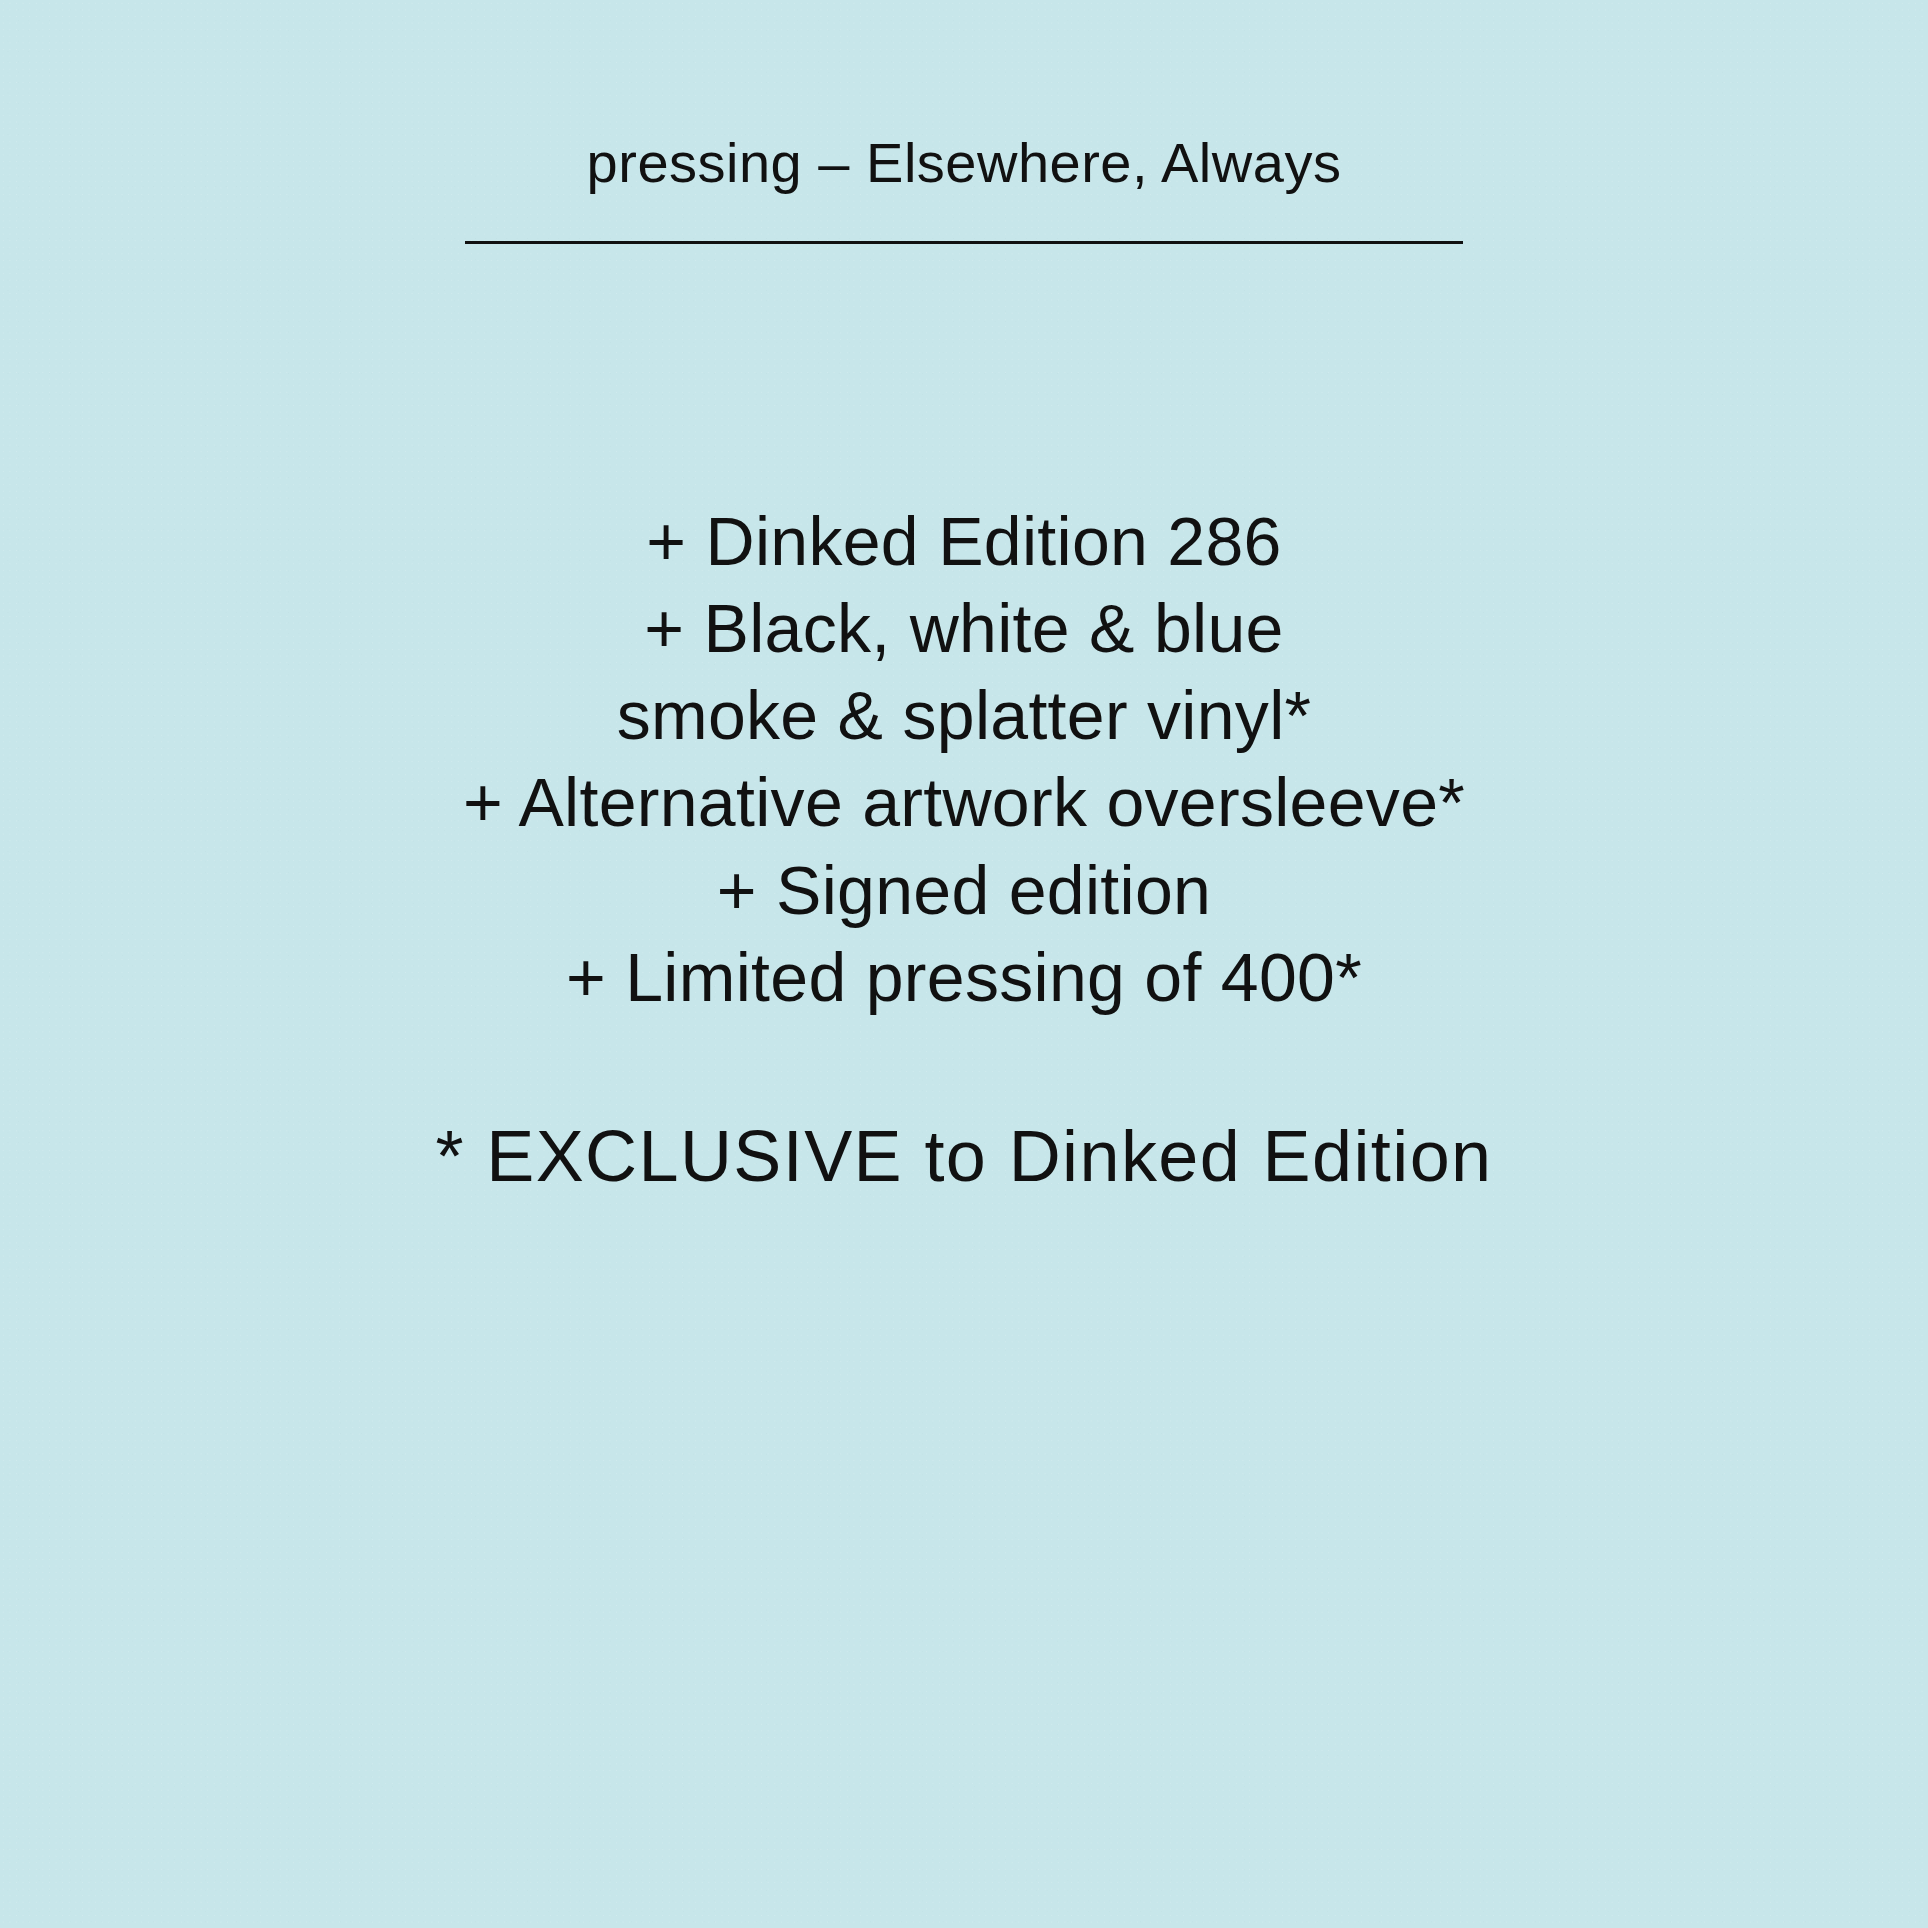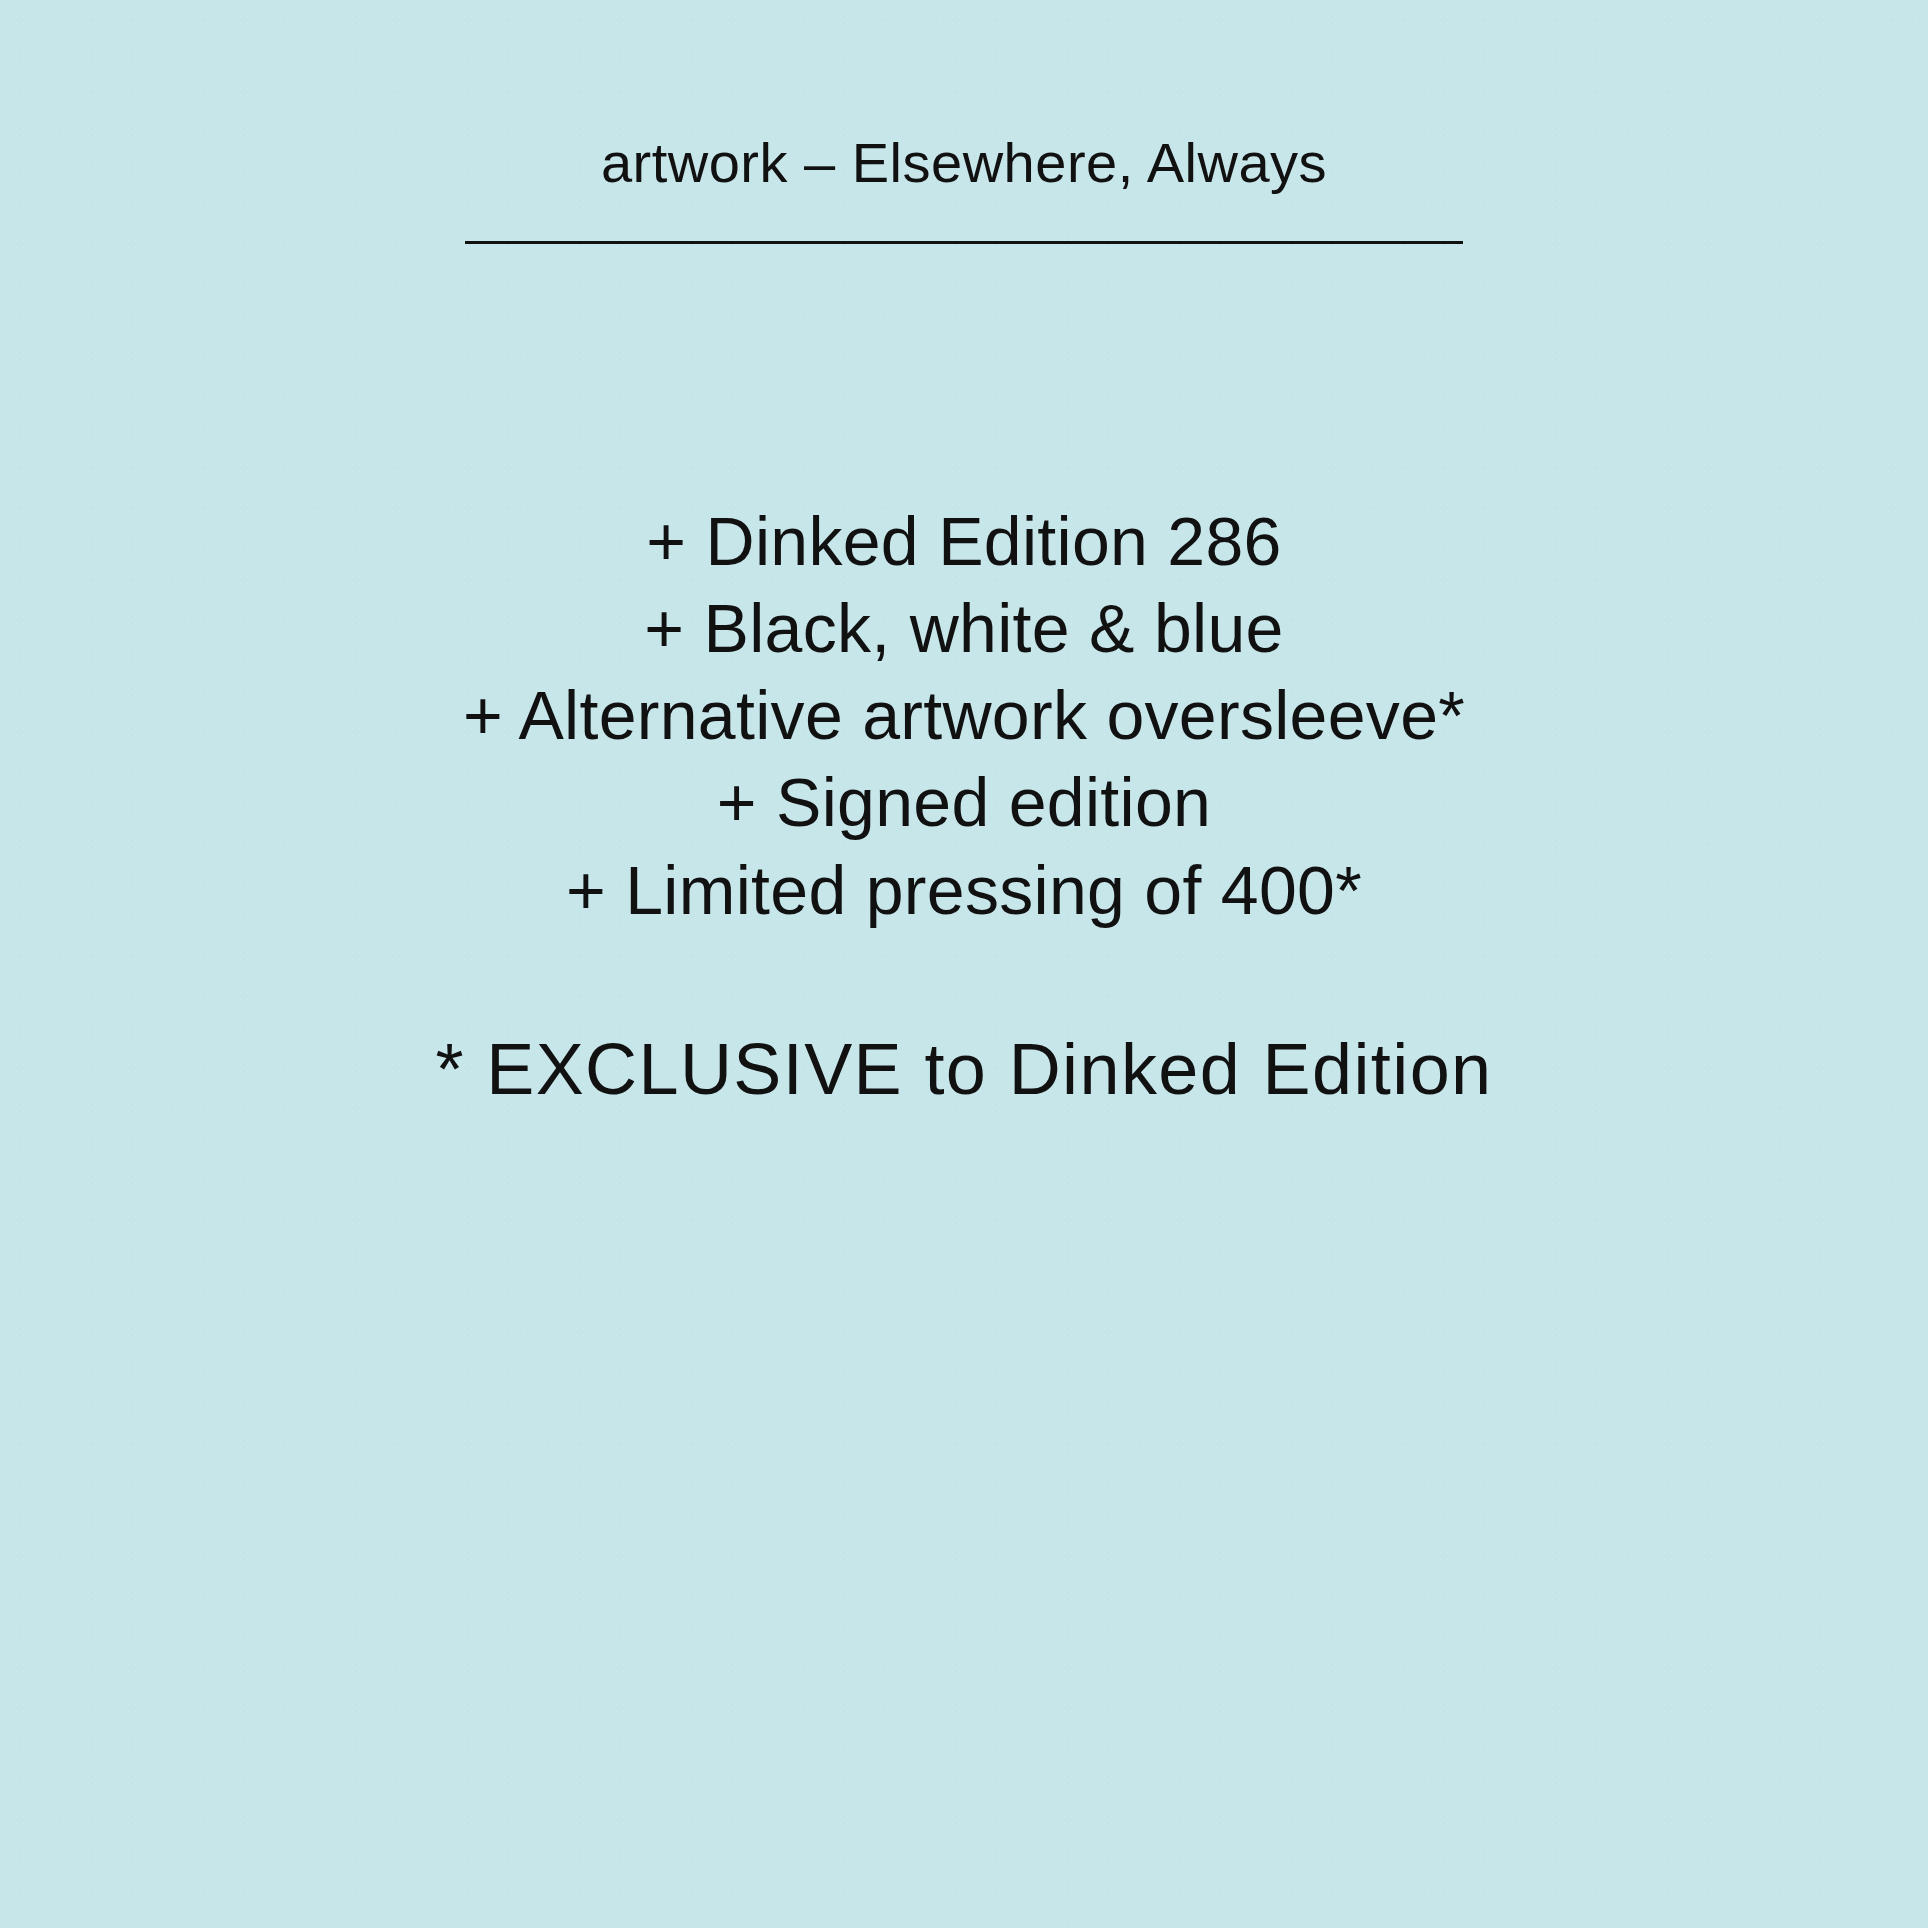--- a/index.html
+++ b/index.html
@@ -75,27 +75,28 @@
   }
 </style>
 </head>
 <body>
 
 <div class="grain"></div>
 
 <div class="sheet">
 
   <div class="title-block">
-    <div class="title">artwork – Elsewhere, Always</div>
+    <div class="title">pressing – Elsewhere, Always</div>
     <div class="title-rule"></div>
   </div>
 
   <div class="features">
     <div class="line">+ Dinked Edition 286</div>
     <div class="line">+ Black, white &amp; blue</div>
+    <div class="line">smoke &amp; splatter vinyl*</div>
     <div class="line">+ Alternative artwork oversleeve*</div>
     <div class="line">+ Signed edition</div>
     <div class="line">+ Limited pressing of 400*</div>
   </div>
 
   <div class="exclusive">* EXCLUSIVE to Dinked Edition</div>
 
 </div>
 
 

